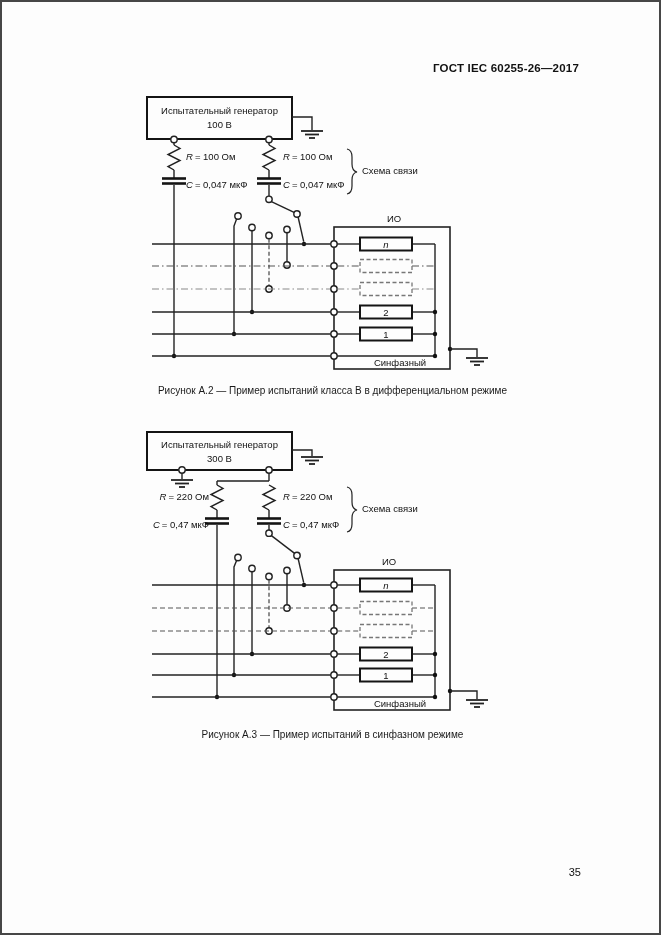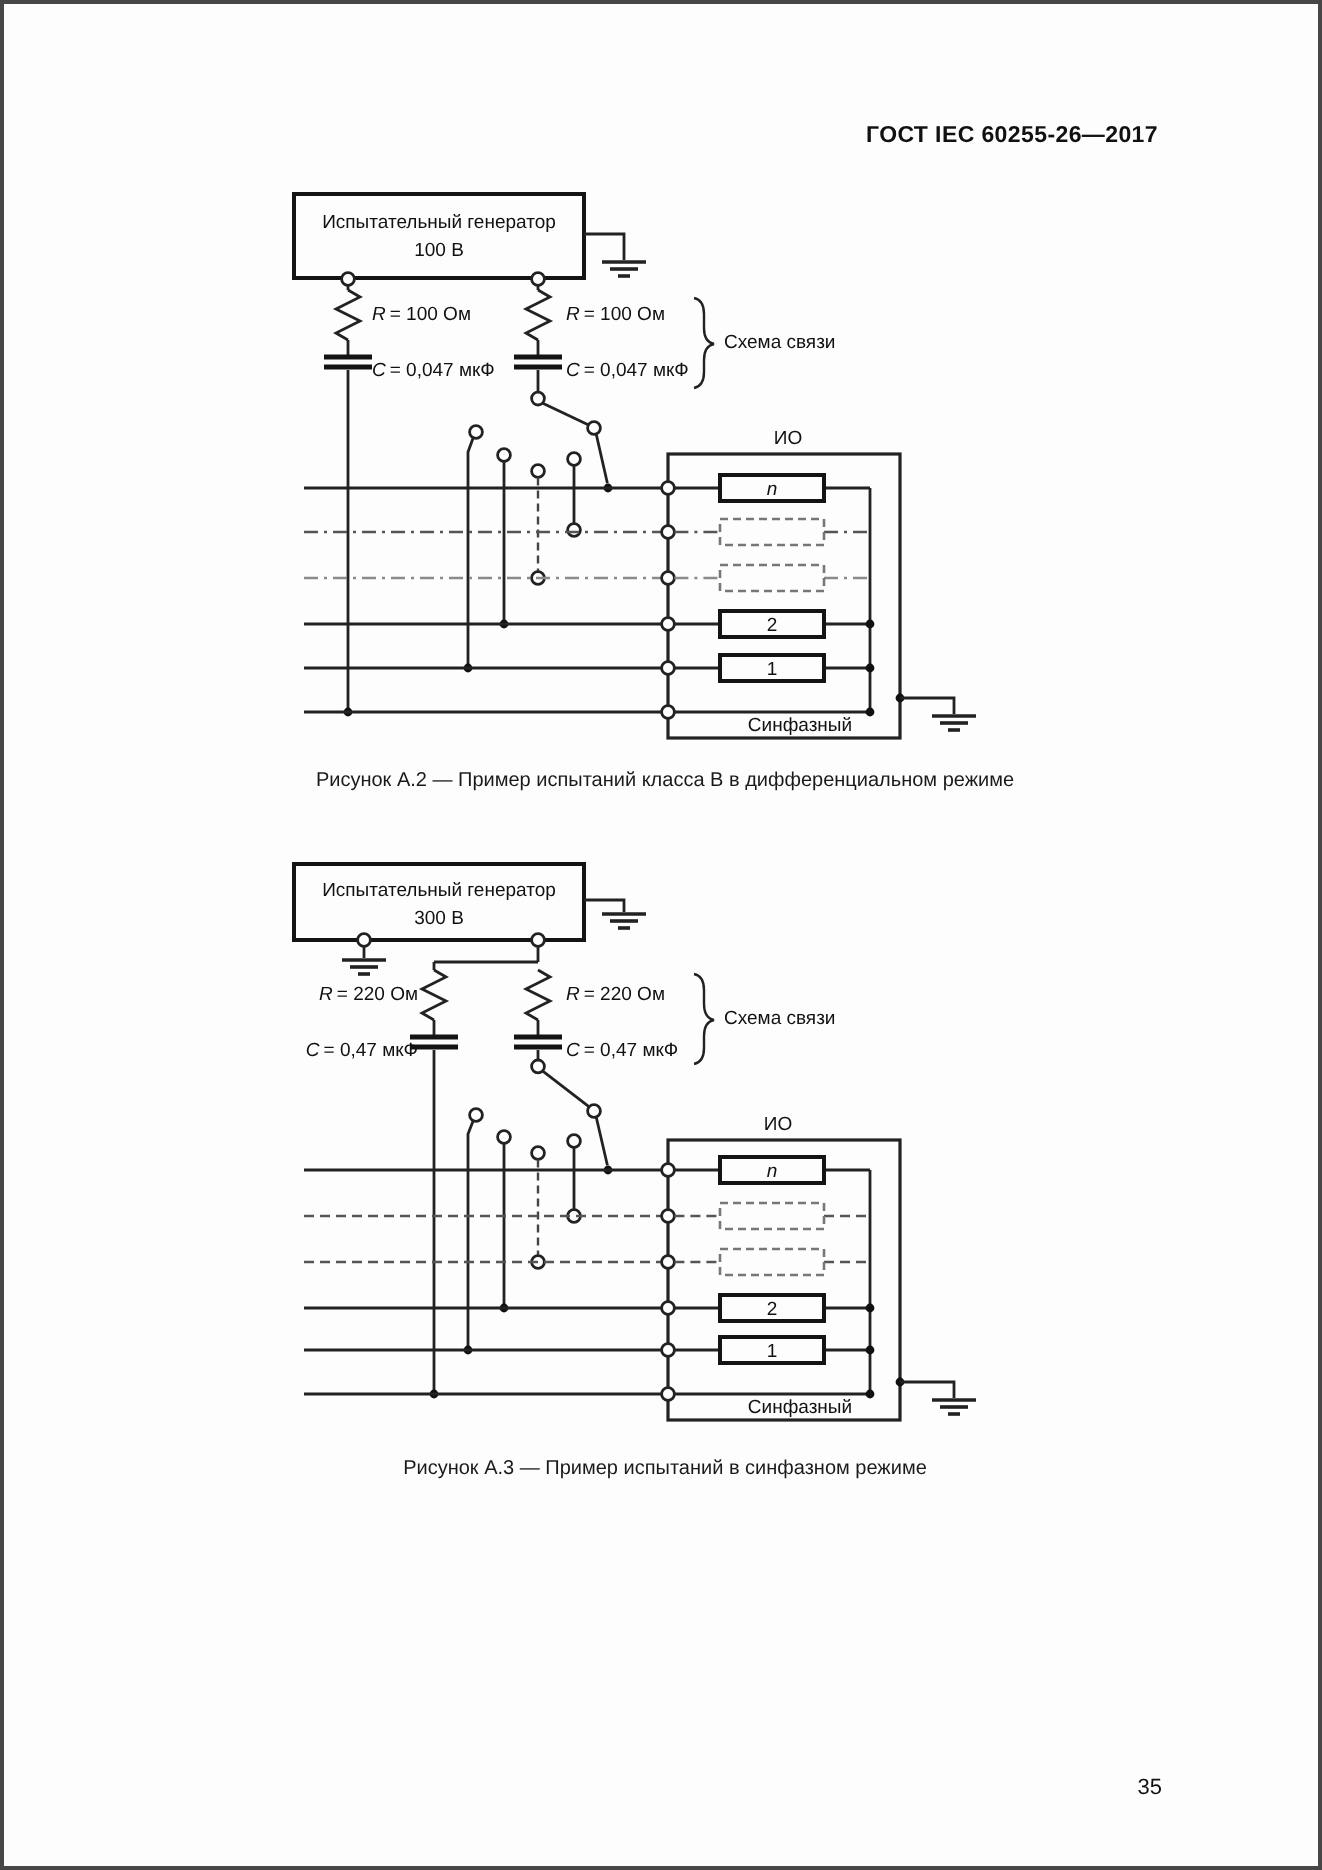--- a/index.html
+++ b/index.html
@@ -5,21 +5,21 @@
   html,body{margin:0;padding:0;background:#888;}
   .page{
     position:relative;width:661px;height:935px;margin:0 auto;
     background:#fdfdfd;border:2px solid #474747;box-sizing:border-box;
     font-family:"Liberation Sans",sans-serif;color:#111;overflow:hidden;
   }
   .hdr{position:absolute;top:60px;right:80px;font-size:11.5px;font-weight:bold;letter-spacing:.2px;padding-left:40px;}
   .cap{position:absolute;left:0;width:661px;text-align:center;font-size:10px;color:#1a1a1a;}
   .cap1{top:383px;}
   .cap2{top:727px;}
-  .pgnum{position:absolute;top:886px;right:78px;font-size:11px;}
+  .pgnum{position:absolute;top:864px;right:78px;font-size:11px;}
   svg{position:absolute;overflow:visible;}
   svg text{font-family:"Liberation Sans",sans-serif;fill:#111;font-size:9.5px;}
   .it{font-style:italic;}
   .wire{stroke:#222;stroke-width:1.4;fill:none;}
   .thin{stroke:#222;stroke-width:1.2;fill:none;}
   .thick{stroke:#141414;stroke-width:2;fill:none;}
   .enc{stroke:#222;stroke-width:1.6;fill:none;}
   .dd{stroke:#555;stroke-width:1.2;fill:none;stroke-dasharray:7 3 1.5 3;}
   .dd2{stroke:#8a8a8a;stroke-width:1.2;fill:none;stroke-dasharray:7 3 1.5 3;}
   .dsh{stroke:#555;stroke-width:1.2;fill:none;stroke-dasharray:5 3;}

